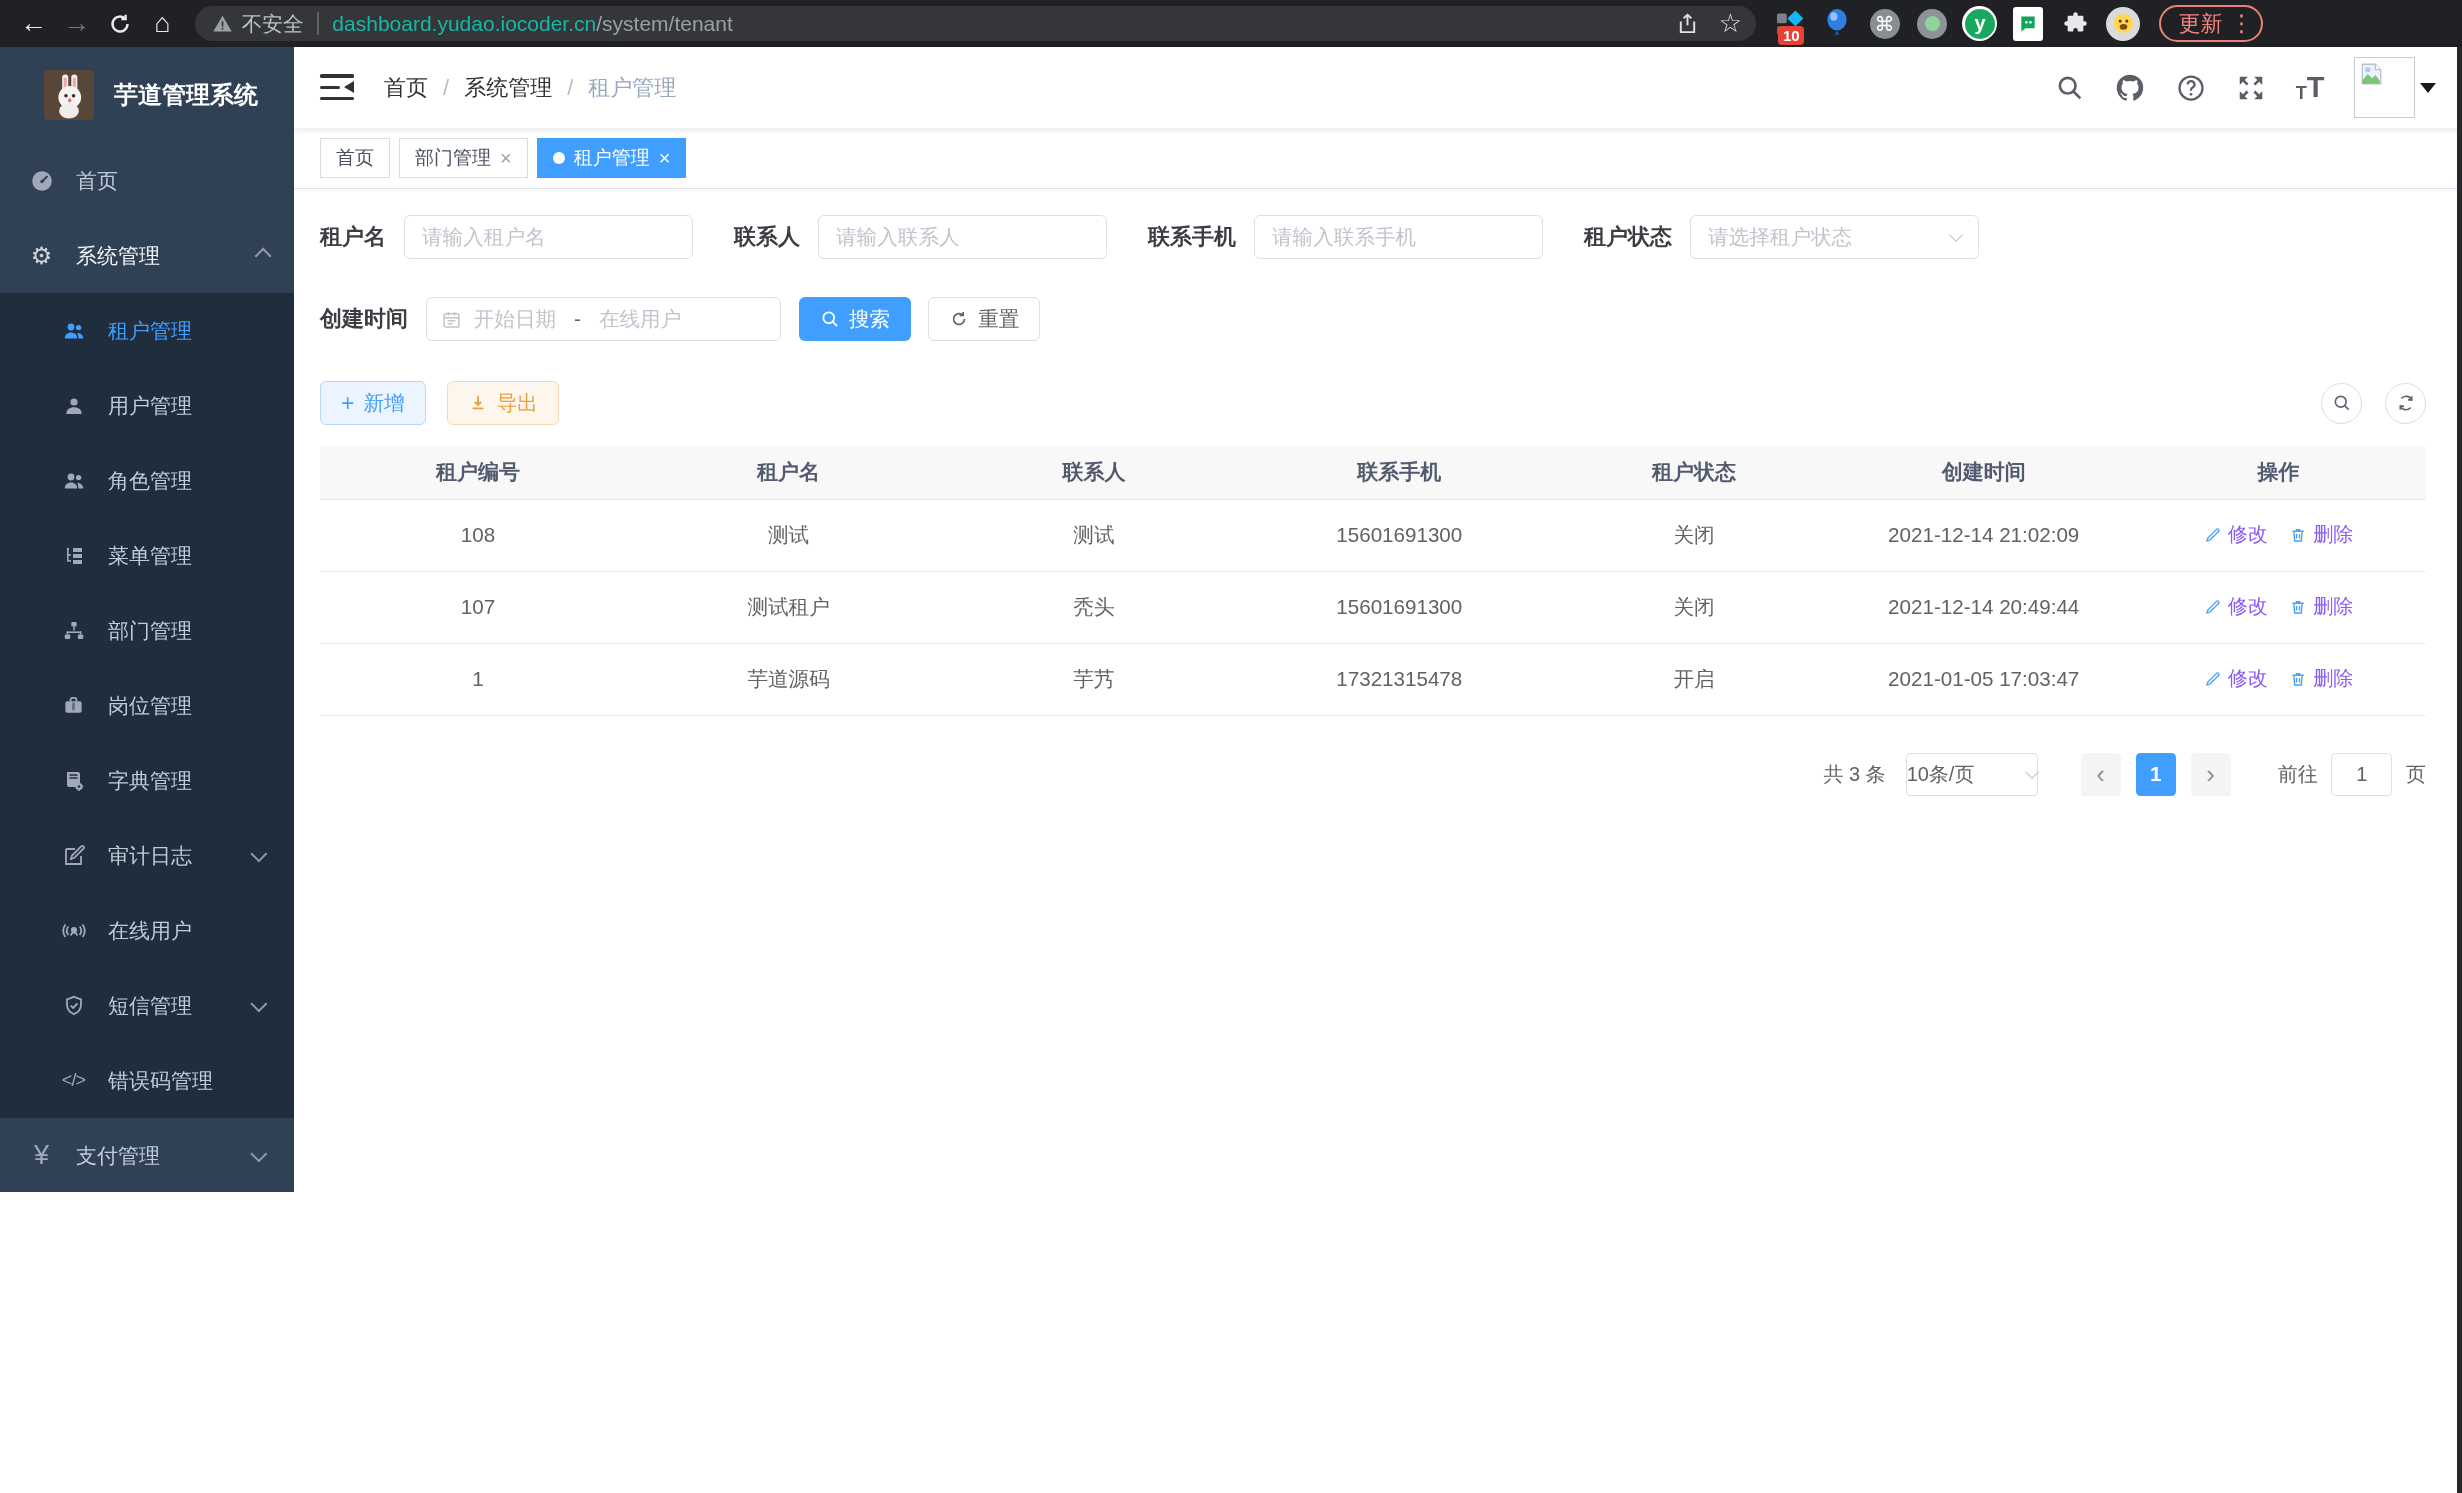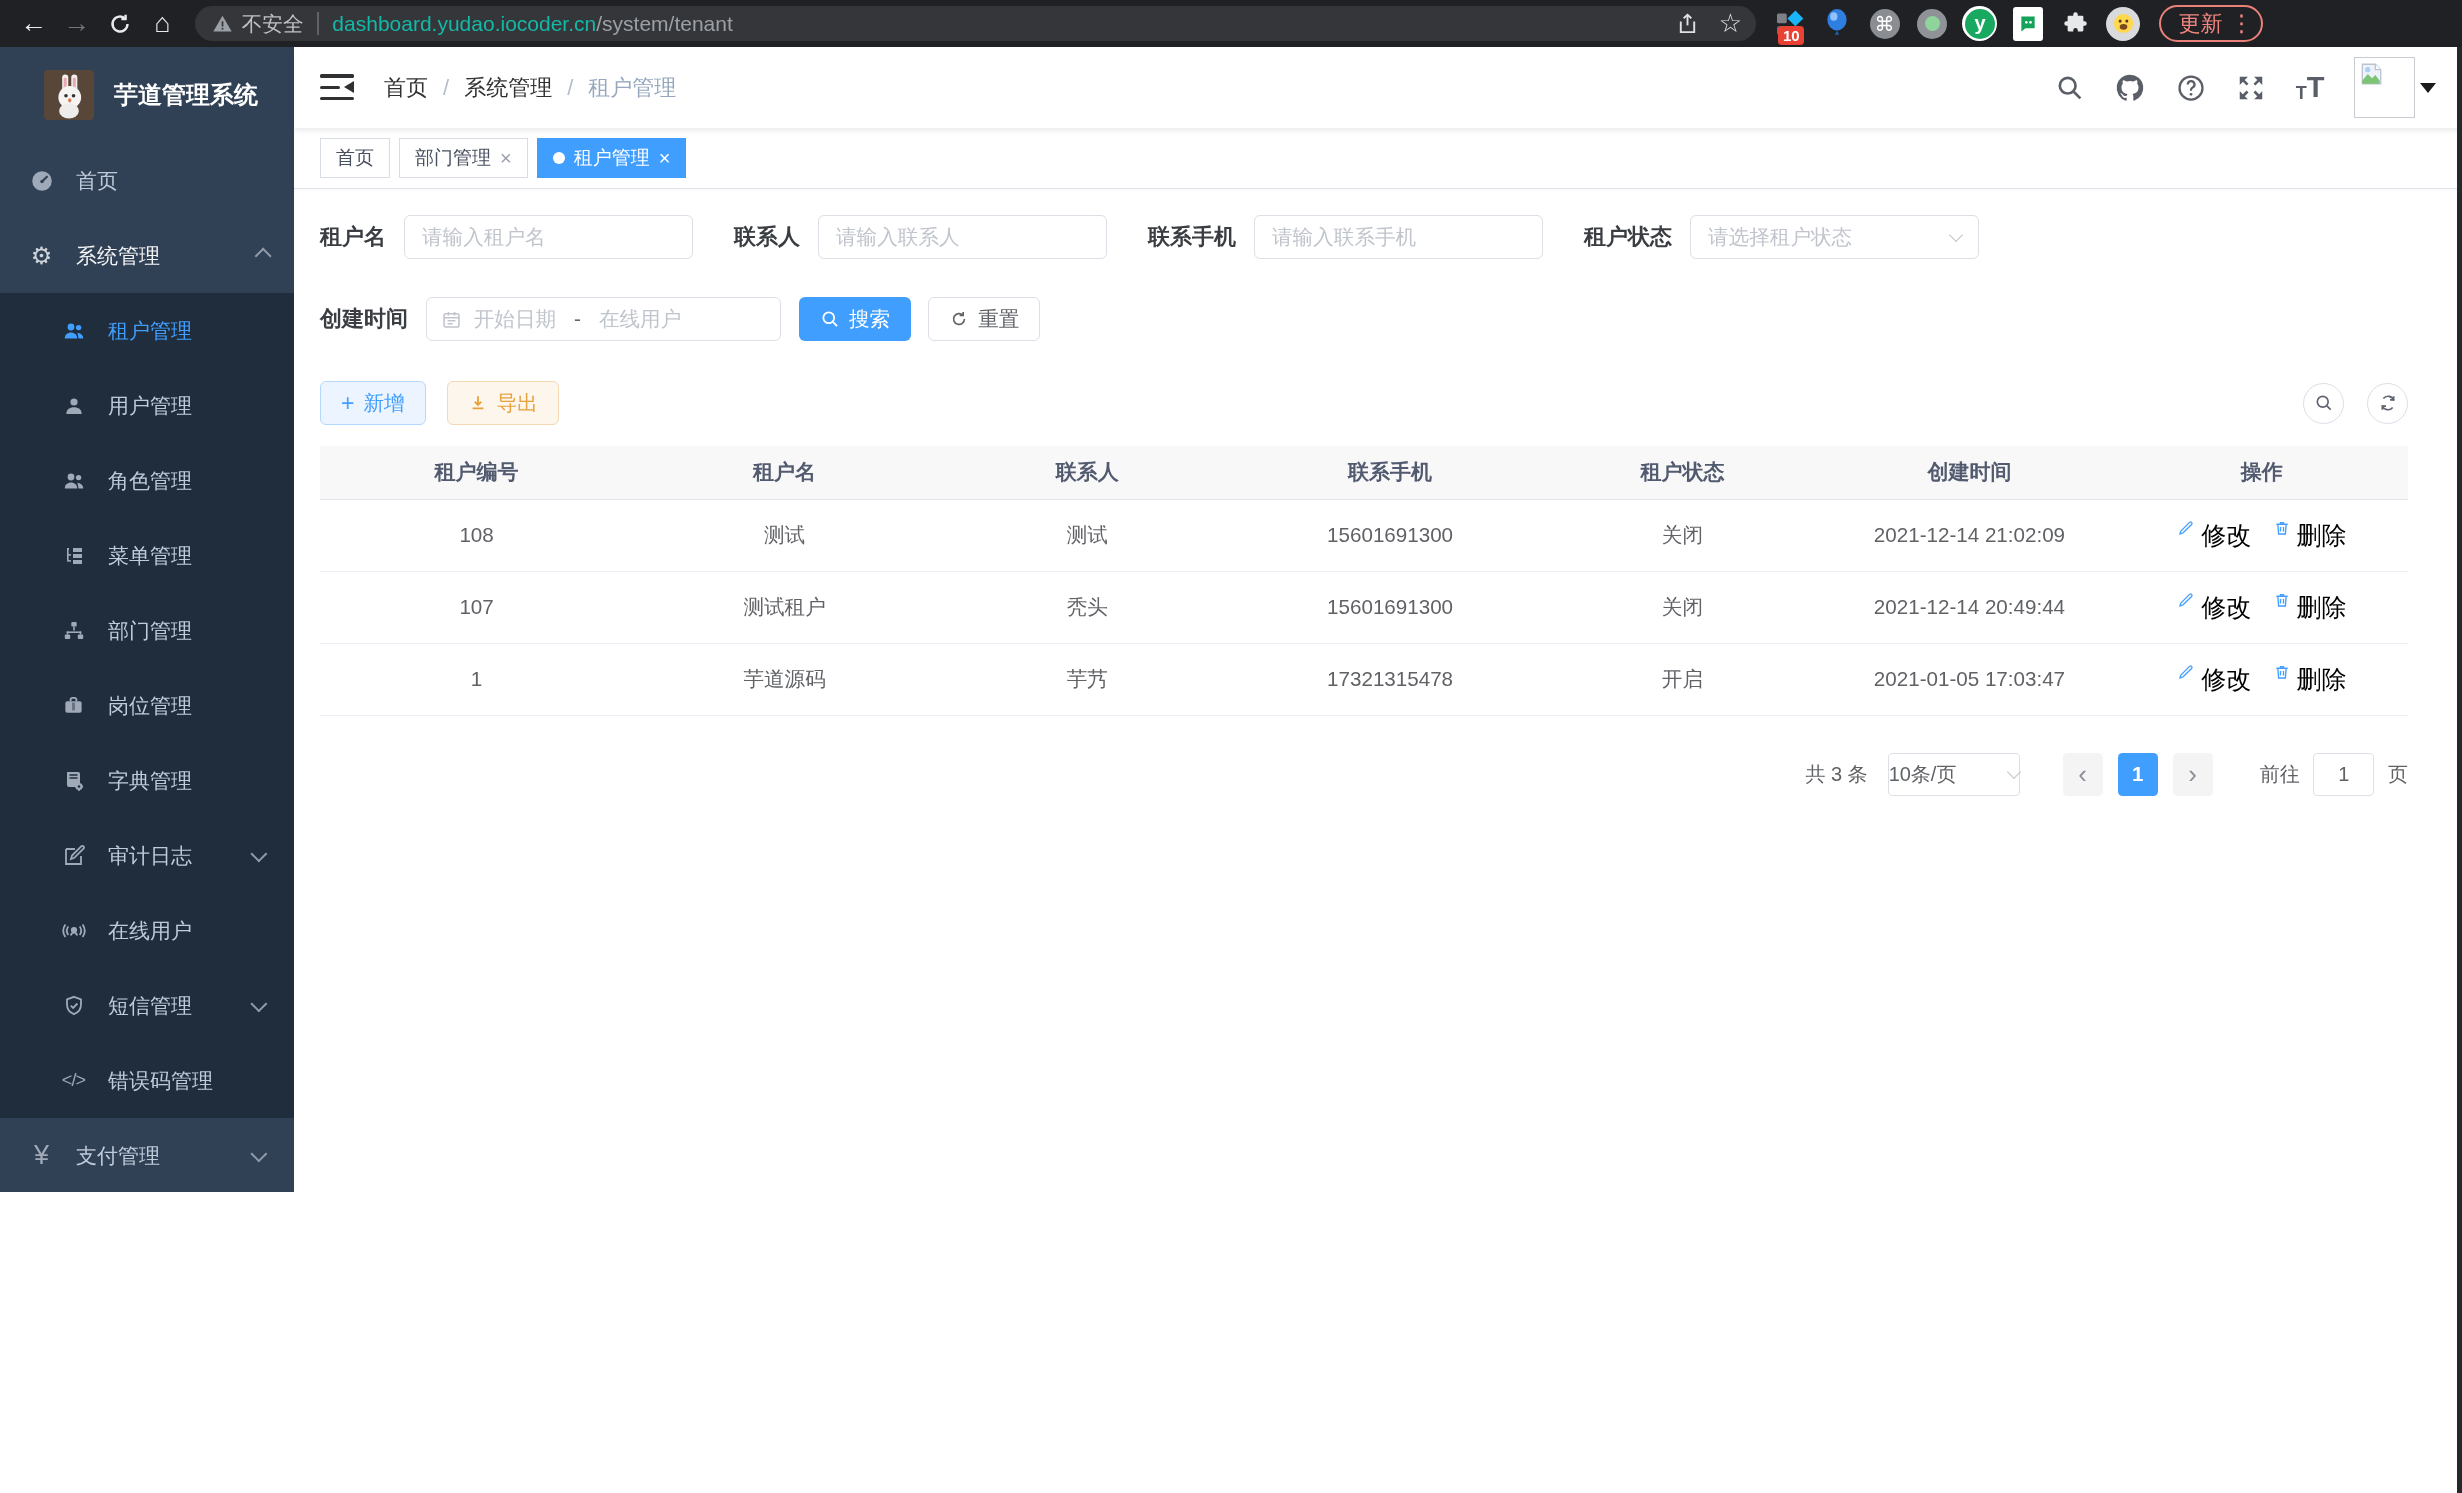--- a/index.html
+++ b/index.html
@@ -77,21 +77,21 @@
   .tabbar { height:61px; display:flex; align-items:center; padding:0 26px;
             border-bottom:1.5px solid #dfe3ea; background:#fff; position:relative; z-index:2;
             box-shadow:0 1.5px 3px rgba(0,0,0,.03); }
   .tab { height:40px; display:flex; align-items:center; padding:0 15px; border:1.5px solid #d8dce5;
          background:#fff; color:#495060; font-size:19px; margin-right:9px; gap:9px; cursor:pointer; }
   .tab .tab-close { font-size:20px; color:#9aa0ac; }
   .tab.active { background:#409eff; border-color:#409eff; color:#fff; }
   .tab.active .tab-close { color:#fff; }
   .tab-dot { width:12px; height:12px; border-radius:50%; background:#fff; }
 
-  .content { padding:26px 54px 0 26px; flex:1; }
+  .content { padding:26px 36px 0 26px; flex:1; }
   .filter-row { display:flex; align-items:center; margin-bottom:38px; }
   .f-label { font-size:22px; font-weight:700; color:#3a3d42; margin-right:18px; white-space:nowrap; }
   .f-group { display:flex; align-items:center; margin-right:41px; }
   .f-input { width:289px; height:44px; border:1.5px solid #dcdfe6; border-radius:6px; font-size:20.6px;
              color:#606266; padding:0 17px; outline:none; font-family:inherit; }
   .f-input::placeholder { color:#c0c4cc; }
   .f-select { width:289px; height:44px; border:1.5px solid #dcdfe6; border-radius:6px; display:flex;
               align-items:center; padding:0 17px; color:#c0c4cc; font-size:20.6px; position:relative; }
   .sel-chev { margin-left:auto; width:10px; height:10px; border-left:1.9px solid #c0c4cc;
               border-bottom:1.9px solid #c0c4cc; transform:rotate(-45deg) translate(1.5px,-1.5px); }
@@ -108,22 +108,22 @@
   .toolbar { display:flex; align-items:center; margin-top:1.5px; }
   .toolbar-right { margin-left:auto; display:flex; gap:23px; }
   .circle-btn { width:41px; height:41px; border:1.5px solid #dadfe6; border-radius:50%; background:#fff;
                 display:flex; align-items:center; justify-content:center; color:#5f6470; cursor:pointer; }
 
   .tenant-table { width:100%; border-collapse:collapse; table-layout:fixed; margin-top:21px; }
   .tenant-table th { height:53px; background:#f8f8f9; color:#515a6e; font-weight:700; font-size:21px;
                      text-align:center; border-bottom:1.5px solid #e2e6ec; }
   .tenant-table td { height:72px; font-size:20.6px; color:#606266; text-align:center;
                      border-bottom:1.5px solid #ebeef5; }
-  .op-link { color:#000000; display:inline-flex; gap:6px; margin:0 10.7px;
-             font-size:25px; text-decoration:none; cursor:pointer; }
+  .op-link { color:#8b5cf6; display:inline-flex; align-items:center; gap:6px; margin:0 10.7px;
+             font-size:20px; text-decoration:none; cursor:pointer; }
 
   .pagination { display:flex; align-items:center; justify-content:flex-end; margin-top:37px;
                 color:#606266; font-size:20px; }
   .page-size { width:132px; height:43px; border:1.5px solid #dcdfe6; border-radius:4.6px; margin-left:20px;
                display:flex; align-items:center; justify-content:center; gap:12px; }
   .pg-btn { width:40px; height:43px; background:#f4f4f5; border-radius:4.6px; display:flex; align-items:center;
             justify-content:center; color:#8a8f99; font-size:26px; cursor:pointer; }
   .pg-prev { margin-left:43px; }
   .pg-cur { margin-left:15px; background:#409eff; color:#fff; font-size:20.6px; font-weight:700; }
   .pg-next { margin-left:15px; }

